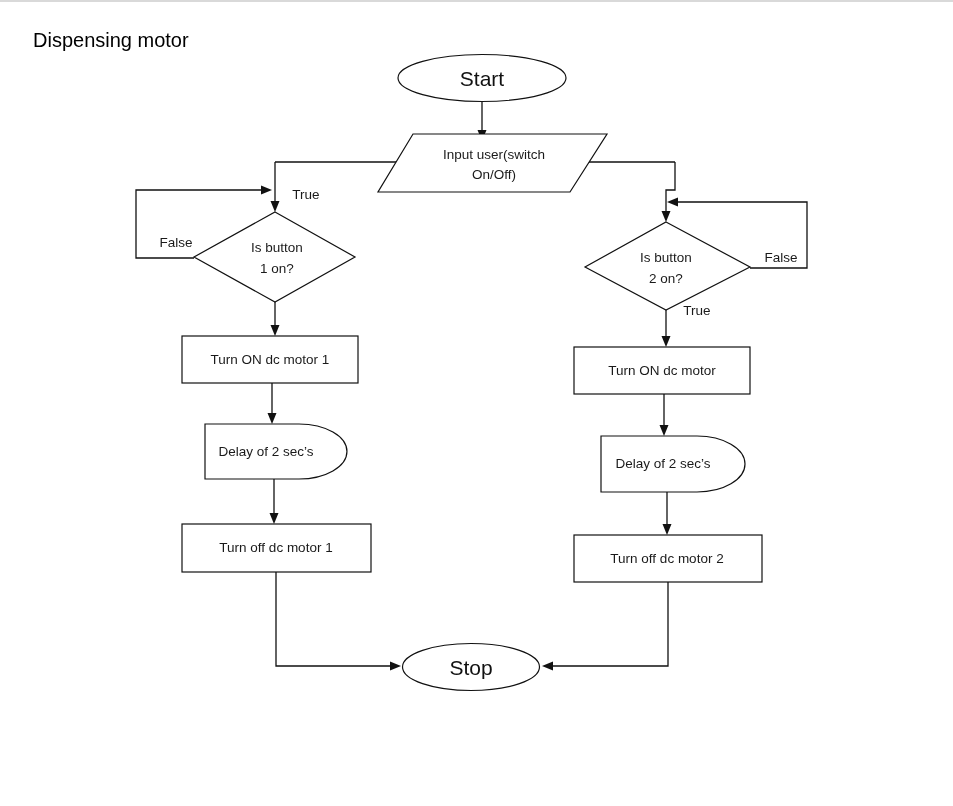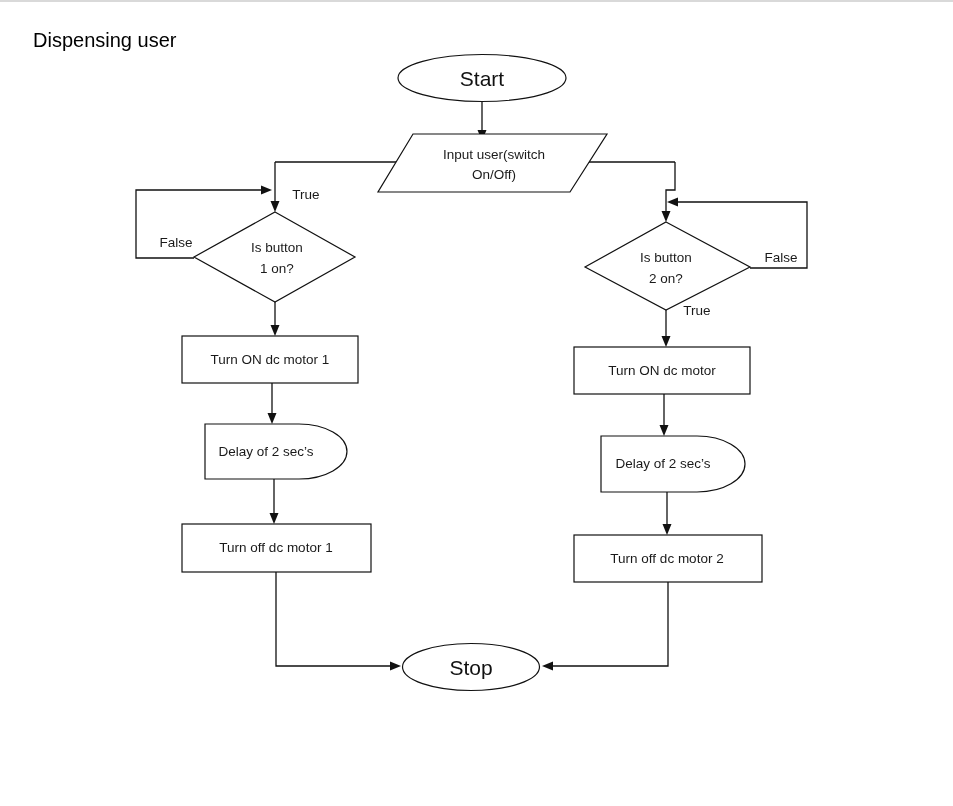--- a/index.html
+++ b/index.html
@@ -76,21 +76,21 @@
     fill: #1a1a1a;
     text-anchor: middle;
     dominant-baseline: middle;
   }
 </style>
 </head>
 <body>
 
 <div id="top-rule"></div>
 
-<div id="page-title">Dispensing user</div>
+<div id="page-title">Dispensing motor</div>
 
 <svg id="flow-canvas" viewBox="0 0 953 806" width="953" height="806">
 
   <g>
 
     <g>
       <path class="connector" d="M 482 102 L 482 133"></path>
       <polygon class="arrowhead" points="482,141 477.5,130 486.5,130"></polygon>
     </g>
 

